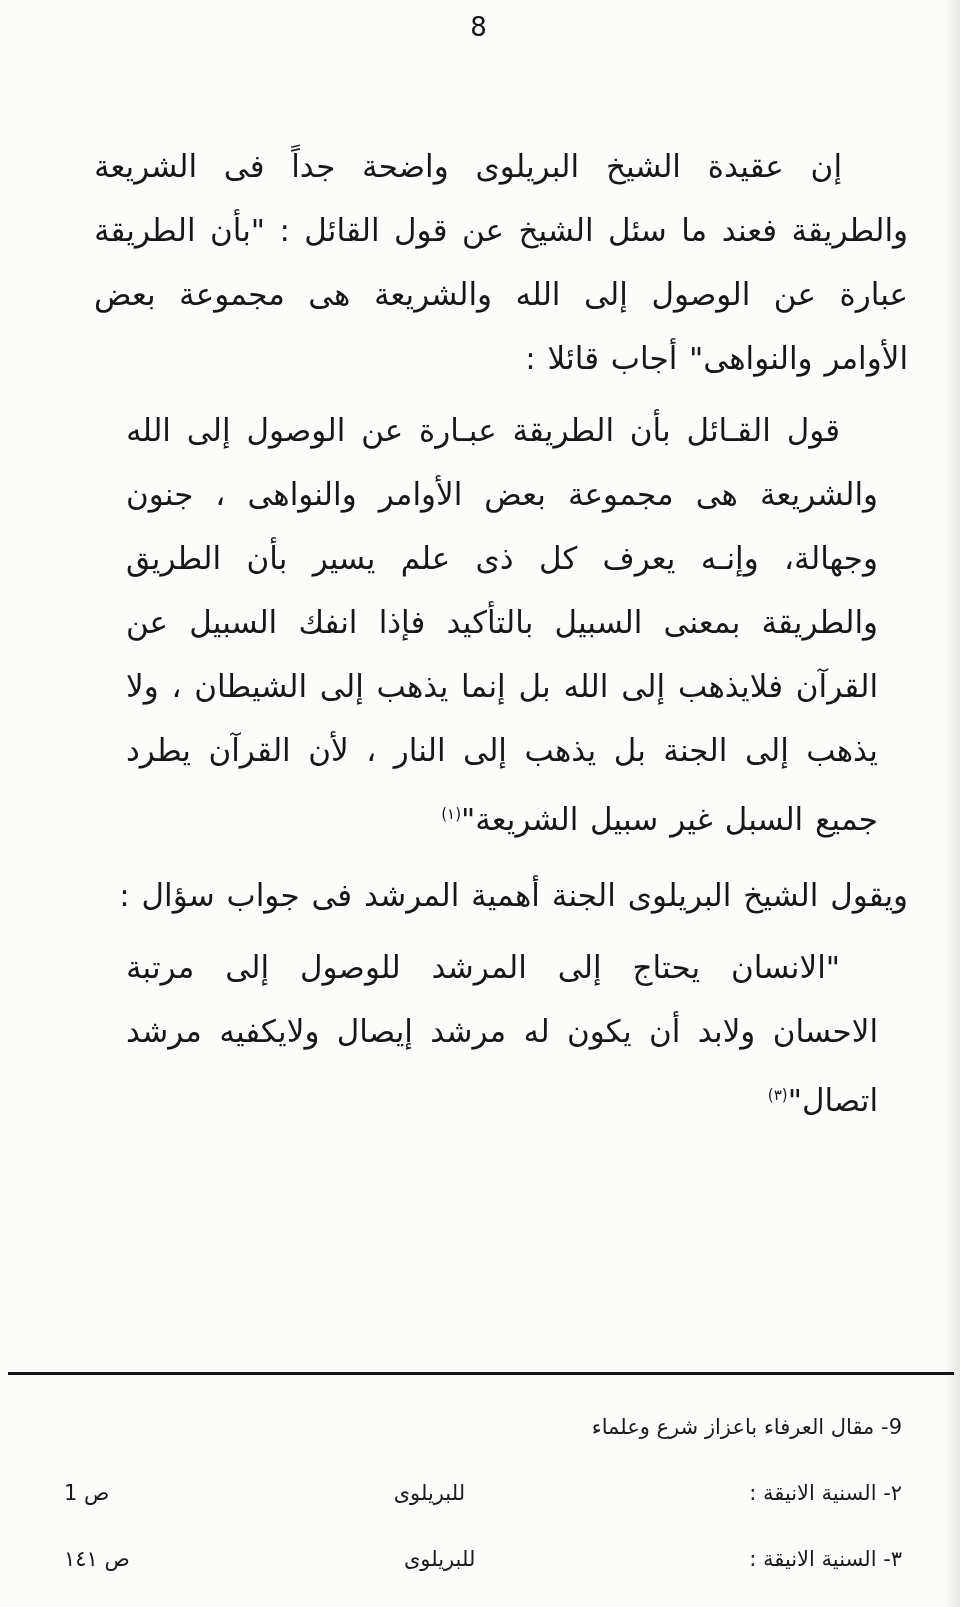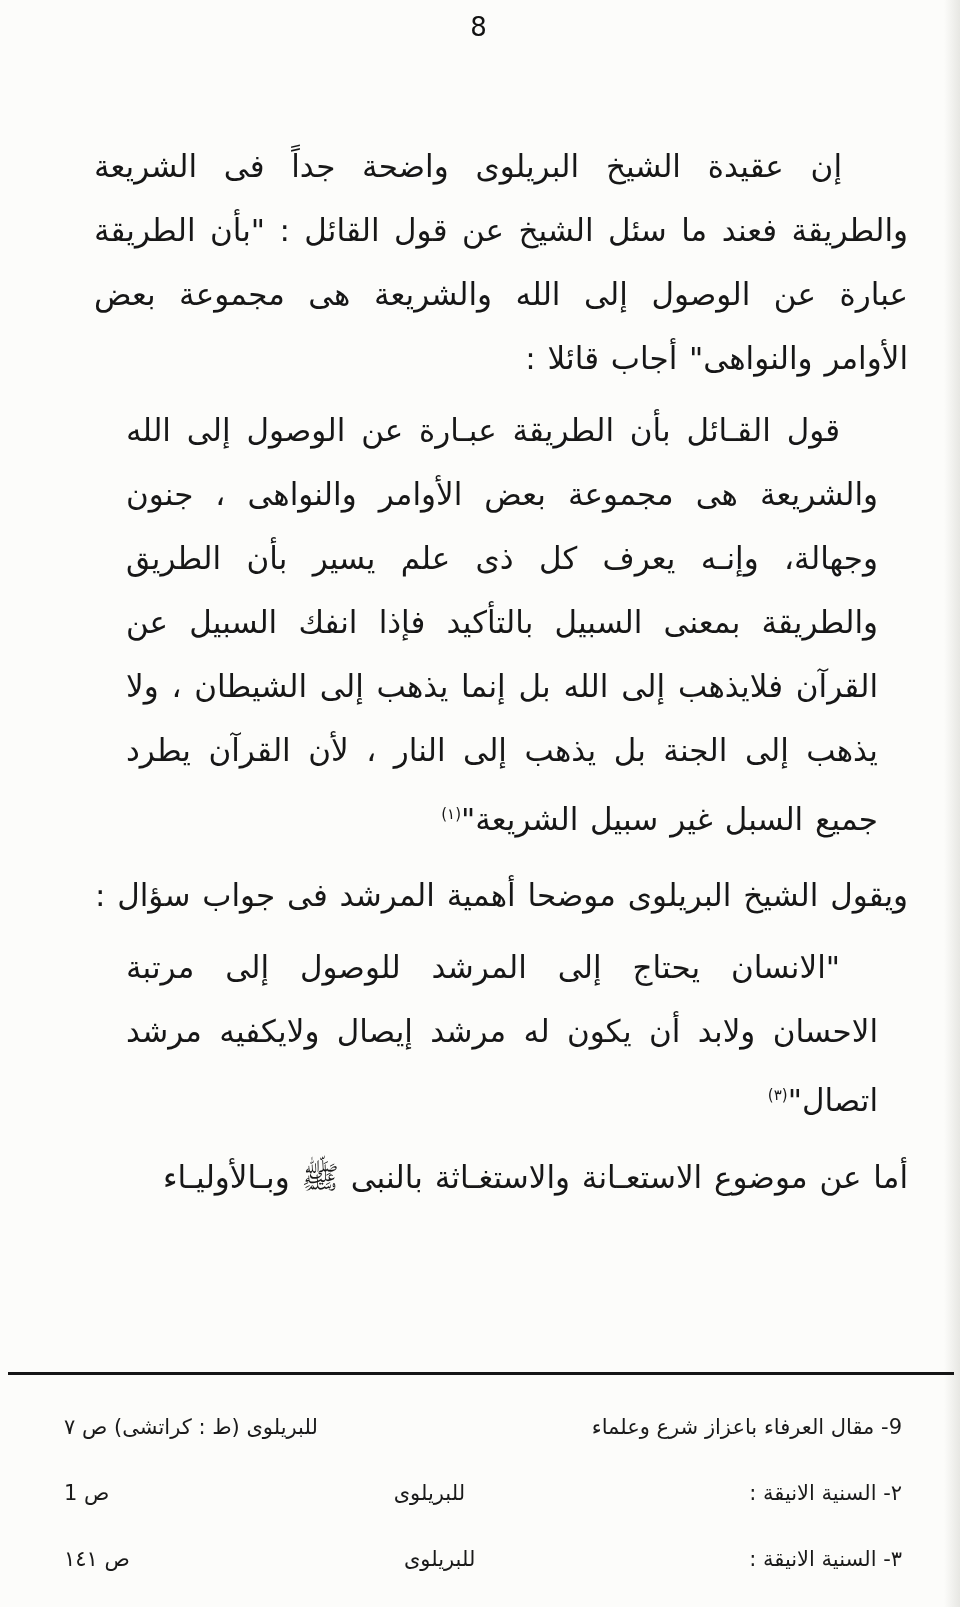--- a/index.html
+++ b/index.html
@@ -69,37 +69,35 @@
 <div class="page">
 
   <div class="page-number">8</div>
 
   <div class="body-text">
 
     <p class="para indent">إن عقيدة الشيخ البريلوى واضحة جداً فى الشريعة والطريقة فعند ما سئل الشيخ عن قول القائل : "بأن الطريقة عبارة عن الوصول إلى الله والشريعة هى مجموعة بعض الأوامر والنواهى" أجاب قائلا :</p>
 
     <p class="para quote"><span>قول القـائل بأن الطريقة عبـارة عن الوصول إلى الله والشريعة هى مجموعة بعض الأوامر والنواهى ، جنون وجهالة، وإنـه يعرف كل ذى علم يسير بأن الطريق والطريقة بمعنى السبيل بالتأكيد فإذا انفك السبيل عن القرآن فلايذهب إلى الله بل إنما يذهب إلى الشيطان ، ولا يذهب إلى الجنة بل يذهب إلى النار ، لأن القرآن يطرد جميع السبل غير سبيل الشريعة"</span><sup class="fn-ref">(١)</sup></p>
 
-    <p class="para">ويقول الشيخ البريلوى موضحا أهمية المرشد فى جواب سؤال :</p>
+    <p class="para">ويقول الشيخ البريلوى الجنة أهمية المرشد فى جواب سؤال :</p>
 
 
 
     <p class="para quote"><span>"الانسان يحتاج إلى المرشد للوصول إلى مرتبة الاحسان ولابد أن يكون له مرشد إيصال ولايكفيه مرشد اتصال"</span><sup class="fn-ref">(٣)</sup></p>
 
-    <p class="para">أما عن موضوع الاستعـانة والاستغـاثة بالنبى ﷺ وبـالأوليـاء</p>
 
   </div>
 
   <div class="divider"></div>
 
   <div class="footnotes">
 
     <div class="fn-row">
       <span>9- مقال العرفاء باعزاز شرع وعلماء</span>
-      <span>للبريلوى (ط : كراتشى) ص ٧</span>
     </div>
 
     <div class="fn-row">
       <span>٢- السنية الانيقة :</span>
       <span>للبريلوى</span>
       <span>ص 1</span>
     </div>
 
     <div class="fn-row">
       <span>٣- السنية الانيقة :</span>

